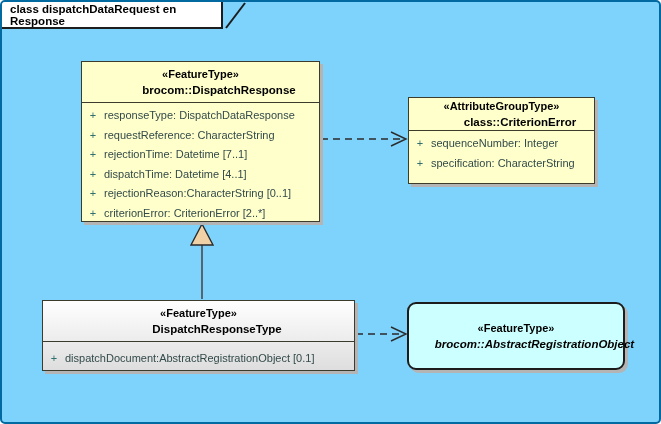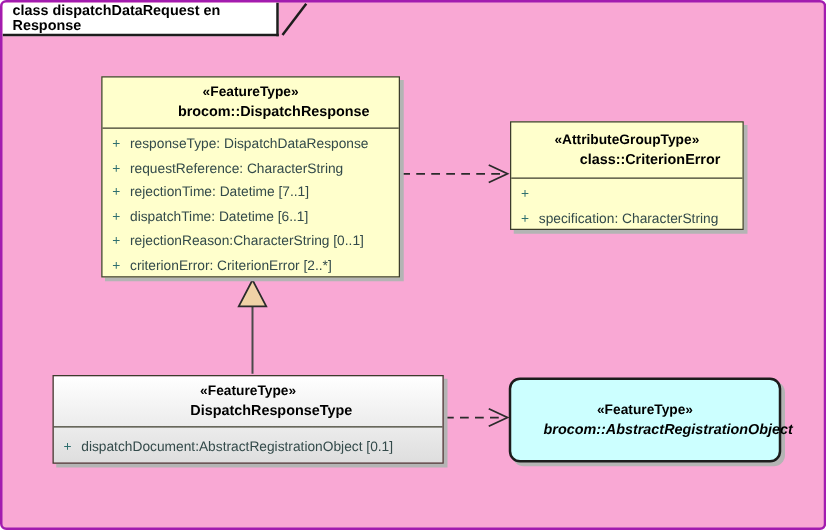--- a/index.html
+++ b/index.html
@@ -1,20 +1,20 @@
 <!DOCTYPE html>
 <html><head>
 <meta charset="utf-8">
 <style>
   html,body{margin:0;padding:0;background:#fff;}
   #canvas{
     position:relative;
     width:661px;height:424px;
-    background:#f9a8d4;
-    border:2px solid #a21caf;
+    background:#7dd3fc;
+    border:2px solid #0369a1;
     border-radius:5px;
     box-sizing:border-box;
     font-family:"Liberation Sans", sans-serif;
     overflow:hidden;
   }
   
   .frame-tab{
     position:absolute;left:0;top:0;
     width:221px;height:27px;
     border-right:2px solid #1d1d1d;
@@ -47,21 +47,21 @@
     height:19.5px;line-height:19.5px;
     color:#334a4a;
     white-space:nowrap;
   }
   .attr-vis{width:22px;text-align:center;color:#2f6f6f;flex:0 0 22px;}
   .attr-text{flex:1;}
   
   #box-dispatch-response{left:79px;top:59px;width:239px;height:161px;background:#ffffcc;}
   #box-dispatch-response .uml-head{height:41px;}
   #box-criterion-error{left:406px;top:95px;width:187px;height:87px;background:#ffffcc;}
-  #box-criterion-error .uml-head{height:45px;}
+  #box-criterion-error .uml-head{height:33px;}
   #box-dispatch-data-response{left:40px;top:298px;width:313px;height:71px;
     background:linear-gradient(#ffffff,#dedede);}
   #box-dispatch-data-response .uml-head{height:41px;}
   #box-dispatch-data-response .attr-row{height:26px;line-height:26px;}
   #box-abstract-registration{
     position:absolute;left:405px;top:300px;width:218px;height:68px;
     box-sizing:border-box;
     background:#ccffff;
     border:2px solid #1c1c1c;
     border-radius:9px;
@@ -115,41 +115,42 @@
       <div class="attr-row">
         <span class="attr-vis">+</span>
         <span class="attr-text">requestReference: CharacterString</span>
       </div>
       <div class="attr-row">
         <span class="attr-vis">+</span>
         <span class="attr-text">rejectionTime: Datetime [7..1]</span>
       </div>
       <div class="attr-row">
         <span class="attr-vis">+</span>
-        <span class="attr-text">dispatchTime: Datetime [6..1]</span>
+        <span class="attr-text">dispatchTime: Datetime [4..1]</span>
       </div>
       <div class="attr-row">
         <span class="attr-vis">+</span>
         <span class="attr-text">rejectionReason:CharacterString [0..1]</span>
       </div>
       <div class="attr-row">
         <span class="attr-vis">+</span>
         <span class="attr-text">criterionError: CriterionError [2..*]</span>
       </div>
     </div>
   </div>
 
   <div class="uml-box" id="box-criterion-error">
     <div class="uml-head">
       <div class="stereotype">«AttributeGroupType»</div>
       <div class="cls-name">class::CriterionError</div>
     </div>
     <div class="attr-list">
       <div class="attr-row">
         <span class="attr-vis">+</span>
+        <span class="attr-text">sequenceNumber: Integer</span>
       </div>
       <div class="attr-row">
         <span class="attr-vis">+</span>
         <span class="attr-text">specification: CharacterString</span>
       </div>
     </div>
   </div>
 
   <div class="uml-box" id="box-dispatch-data-response">
     <div class="uml-head">

